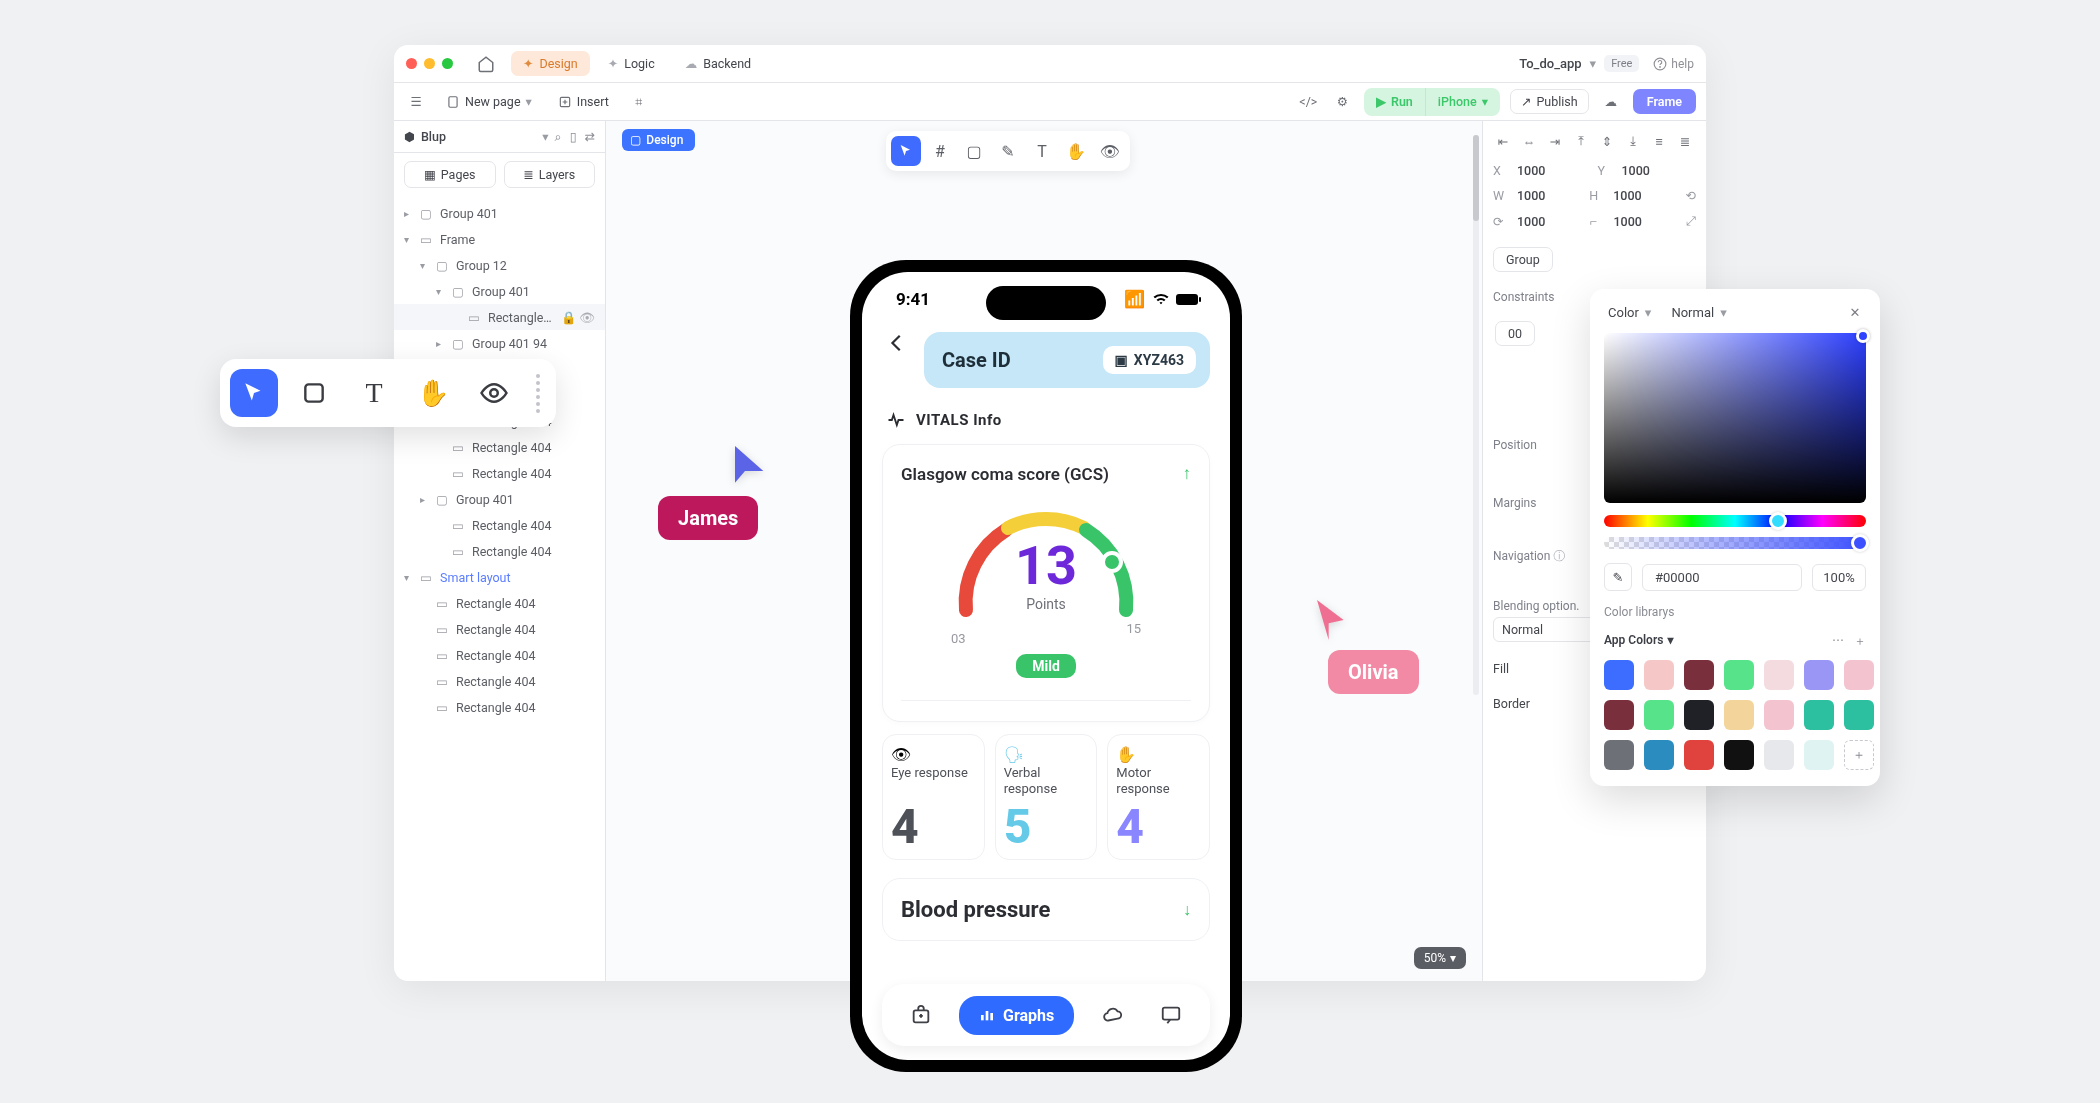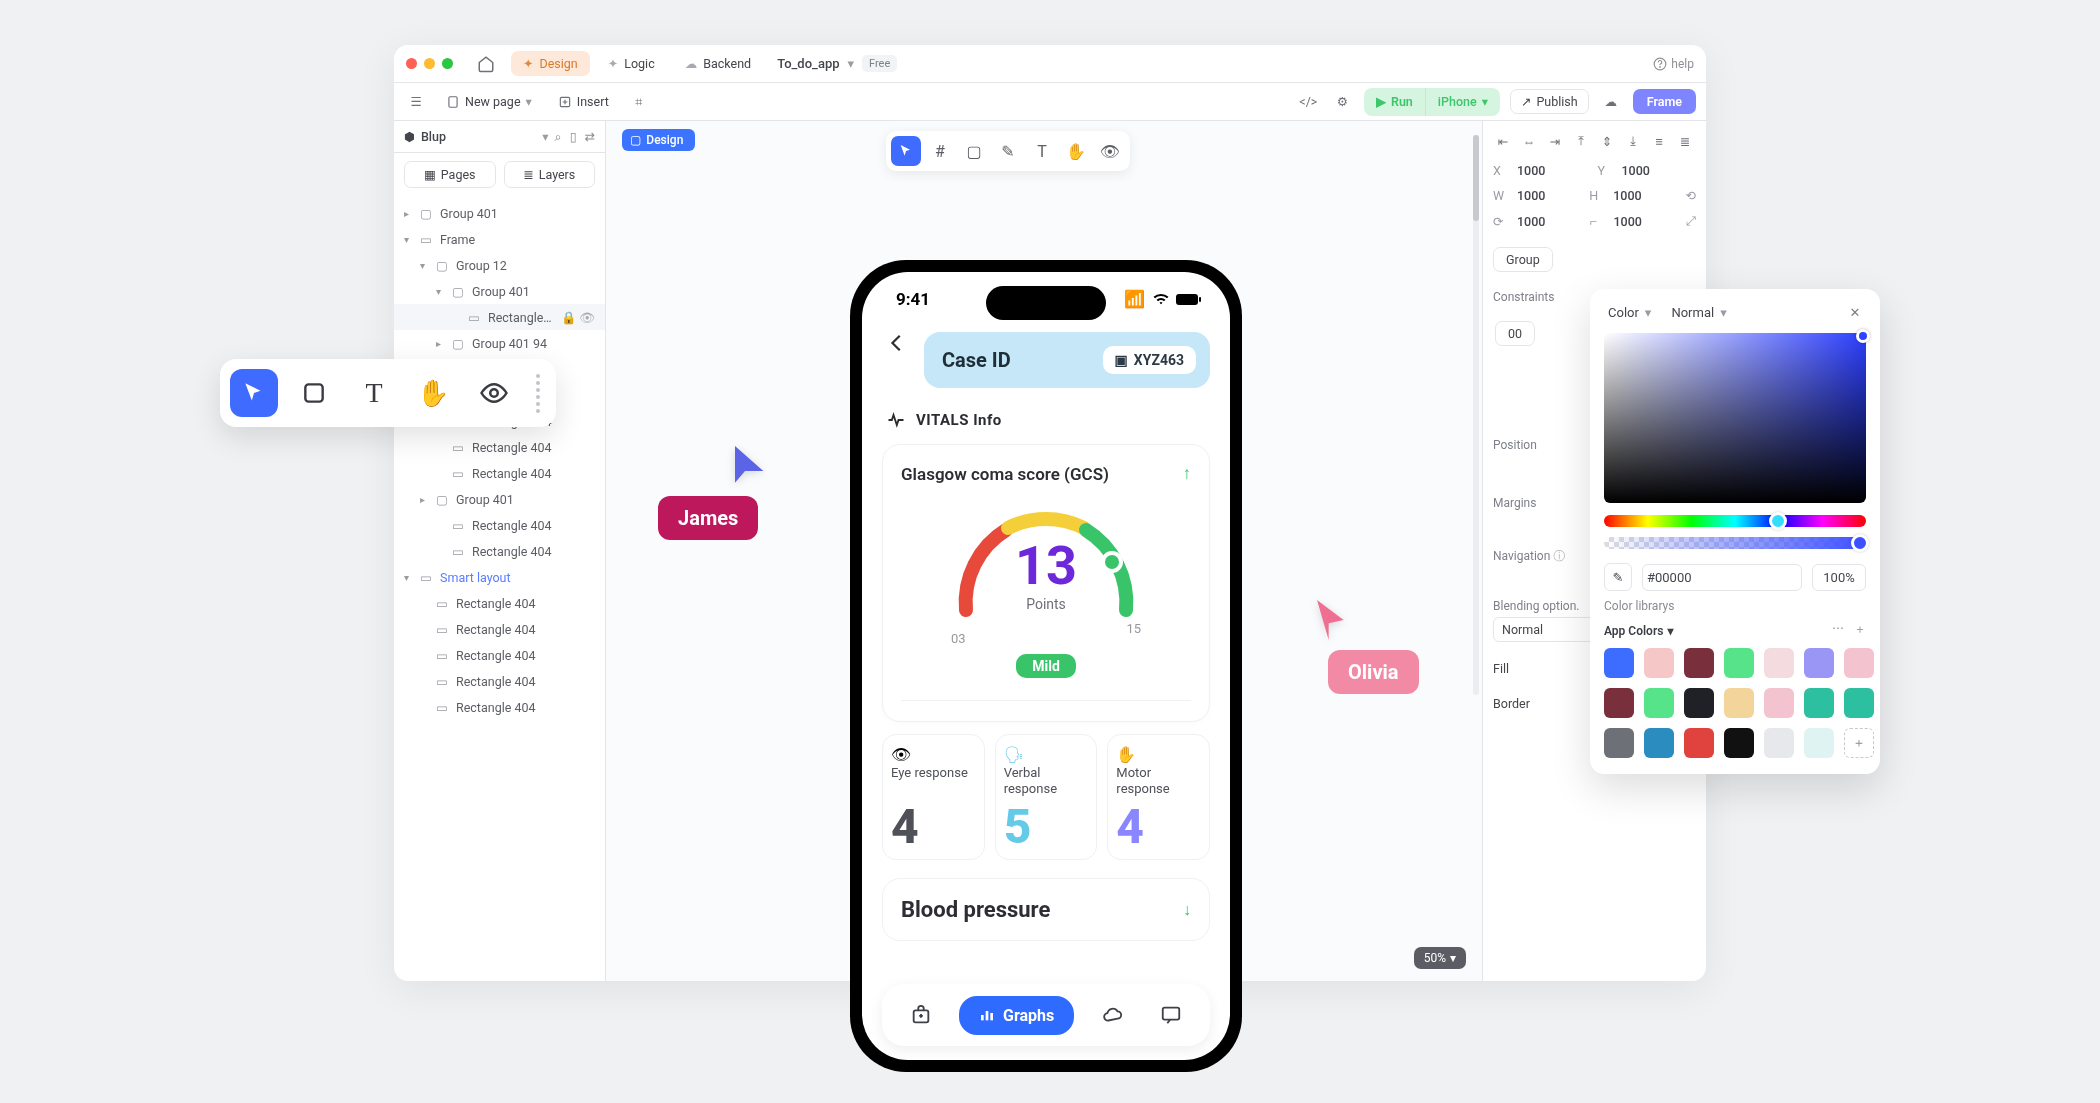--- a/index.html
+++ b/index.html
@@ -24,21 +24,21 @@
 
 .tbar{height:38px;border-bottom:1px solid var(--bord);display:flex;align-items:center;padding:0 12px;gap:14px;font-size:13px;color:var(--txt)}
 .tlights{display:flex;gap:7px}
 .tlights span{width:11px;height:11px;border-radius:50%}
 .tc{background:#ff5f57}.ty{background:#febc2e}.tg{background:#28c840}
 .home-ic{width:22px;height:22px;display:flex;align-items:center;justify-content:center;margin-left:8px}
 .tabs{display:flex;gap:6px}
 .tab{padding:5px 12px;border-radius:7px;display:flex;align-items:center;gap:6px;cursor:pointer;font-size:12.5px}
 .tab.active{background:#fde8d9;color:#d97a2b}
 .tab .bolt{color:#a8aab1}
-.tabtitle{flex:1;display:flex;justify-content:flex-start;align-items:center;gap:8px}
+.tabtitle{flex:1;display:flex;justify-content:flex-end;align-items:center;gap:8px}
 .tabtitle .tt{font-weight:500}
 .badge-free{font-size:11px;padding:2px 7px;border-radius:5px;background:#f2f3f6;color:#7d7f87}
 .help{display:flex;align-items:center;gap:4px;color:#8f9197;font-size:12px}
 
 
 .tool{height:38px;border-bottom:1px solid var(--bord);display:flex;align-items:center;padding:0 10px;gap:10px;font-size:12.5px;color:var(--txt)}
 .ico{width:24px;height:24px;display:flex;align-items:center;justify-content:center;color:#6e7077}
 .newpg,.insert{display:flex;align-items:center;gap:5px;padding:4px 8px;border-radius:6px}
 .tool-right{margin-left:auto;display:flex;align-items:center;gap:10px}
 .run-grp{display:flex;align-items:center;background:var(--greenbg);border-radius:8px;height:28px;overflow:hidden}
@@ -109,23 +109,23 @@
 .pk-close{margin-left:auto;width:22px;height:22px;display:flex;align-items:center;justify-content:center;color:#7c7e85}
 .satval{position:relative;width:100%;height:170px;border-radius:6px;background:linear-gradient(to top,#000,rgba(0,0,0,0)),linear-gradient(to right,#fff,#2c3fff)}
 .sv-knob{position:absolute;right:-4px;top:-4px;width:14px;height:14px;border-radius:50%;background:#2e42ff;border:3px solid #fff;box-shadow:0 0 3px rgba(0,0,0,.3)}
 .hue{margin-top:12px;height:12px;border-radius:6px;position:relative;background:linear-gradient(to right,#ff0000,#ffff00,#00ff00,#00ffff,#0000ff,#ff00ff,#ff0000)}
 .hue .kn{position:absolute;top:-3px;right:30%;width:18px;height:18px;border-radius:50%;background:#3df;border:3px solid #fff;box-shadow:0 0 3px rgba(0,0,0,.2)}
 .alpha{margin-top:10px;height:12px;border-radius:6px;position:relative;background:linear-gradient(45deg,#ddd 25%,transparent 25%,transparent 75%,#ddd 75%) 0 0/10px 10px,linear-gradient(45deg,#ddd 25%,#fff 25%,#fff 75%,#ddd 75%) 5px 5px/10px 10px}
 .alpha::before{content:"";position:absolute;inset:0;border-radius:6px;background:linear-gradient(to right,rgba(60,80,255,0),rgba(60,80,255,1))}
 .alpha .kn{position:absolute;top:-3px;right:-3px;width:18px;height:18px;border-radius:50%;background:#3c50ff;border:3px solid #fff;box-shadow:0 0 3px rgba(0,0,0,.2)}
 .hexrow{display:flex;align-items:center;gap:10px;margin-top:14px}
 .hexrow .eyedrop{width:28px;height:28px;border:1px solid var(--bord);border-radius:6px;display:flex;align-items:center;justify-content:center}
-.hexrow .hex{flex:1;border:1px solid var(--bord);border-radius:6px;padding:5px 4px}
+.hexrow .hex{flex:1;border:1px solid var(--bord);border-radius:6px;padding:5px 12px}
 .hexrow .op{width:54px;border:1px solid var(--bord);border-radius:6px;padding:5px 6px;text-align:center}
-.librow{margin-top:8px;font-size:12px;color:#8a8c93;display:flex;align-items:flex-end;gap:6px}
+.librow{margin-top:14px;font-size:12px;color:#8a8c93;display:flex;align-items:flex-start;gap:6px}
 .librow .lname{color:#3d3f47;font-weight:600;display:flex;align-items:center;gap:4px}
 .librow .ract{margin-left:auto;display:flex;gap:10px;color:#8a8c93}
 .sw-grid{margin-top:10px;display:grid;grid-template-columns:repeat(7,1fr);gap:10px}
 .sw{width:30px;height:30px;border-radius:6px}
 .sw.add{border:1.5px dashed #c7c9cf;display:flex;align-items:center;justify-content:center;color:#8a8c93;background:#fff}
 
 
 .phone{position:absolute;left:850px;top:260px;width:392px;height:812px}
 .pframe{position:absolute;inset:0;border-radius:56px;background:#000}
 .pscreen{position:absolute;inset:12px;background:#fff;border-radius:46px;overflow:hidden}

